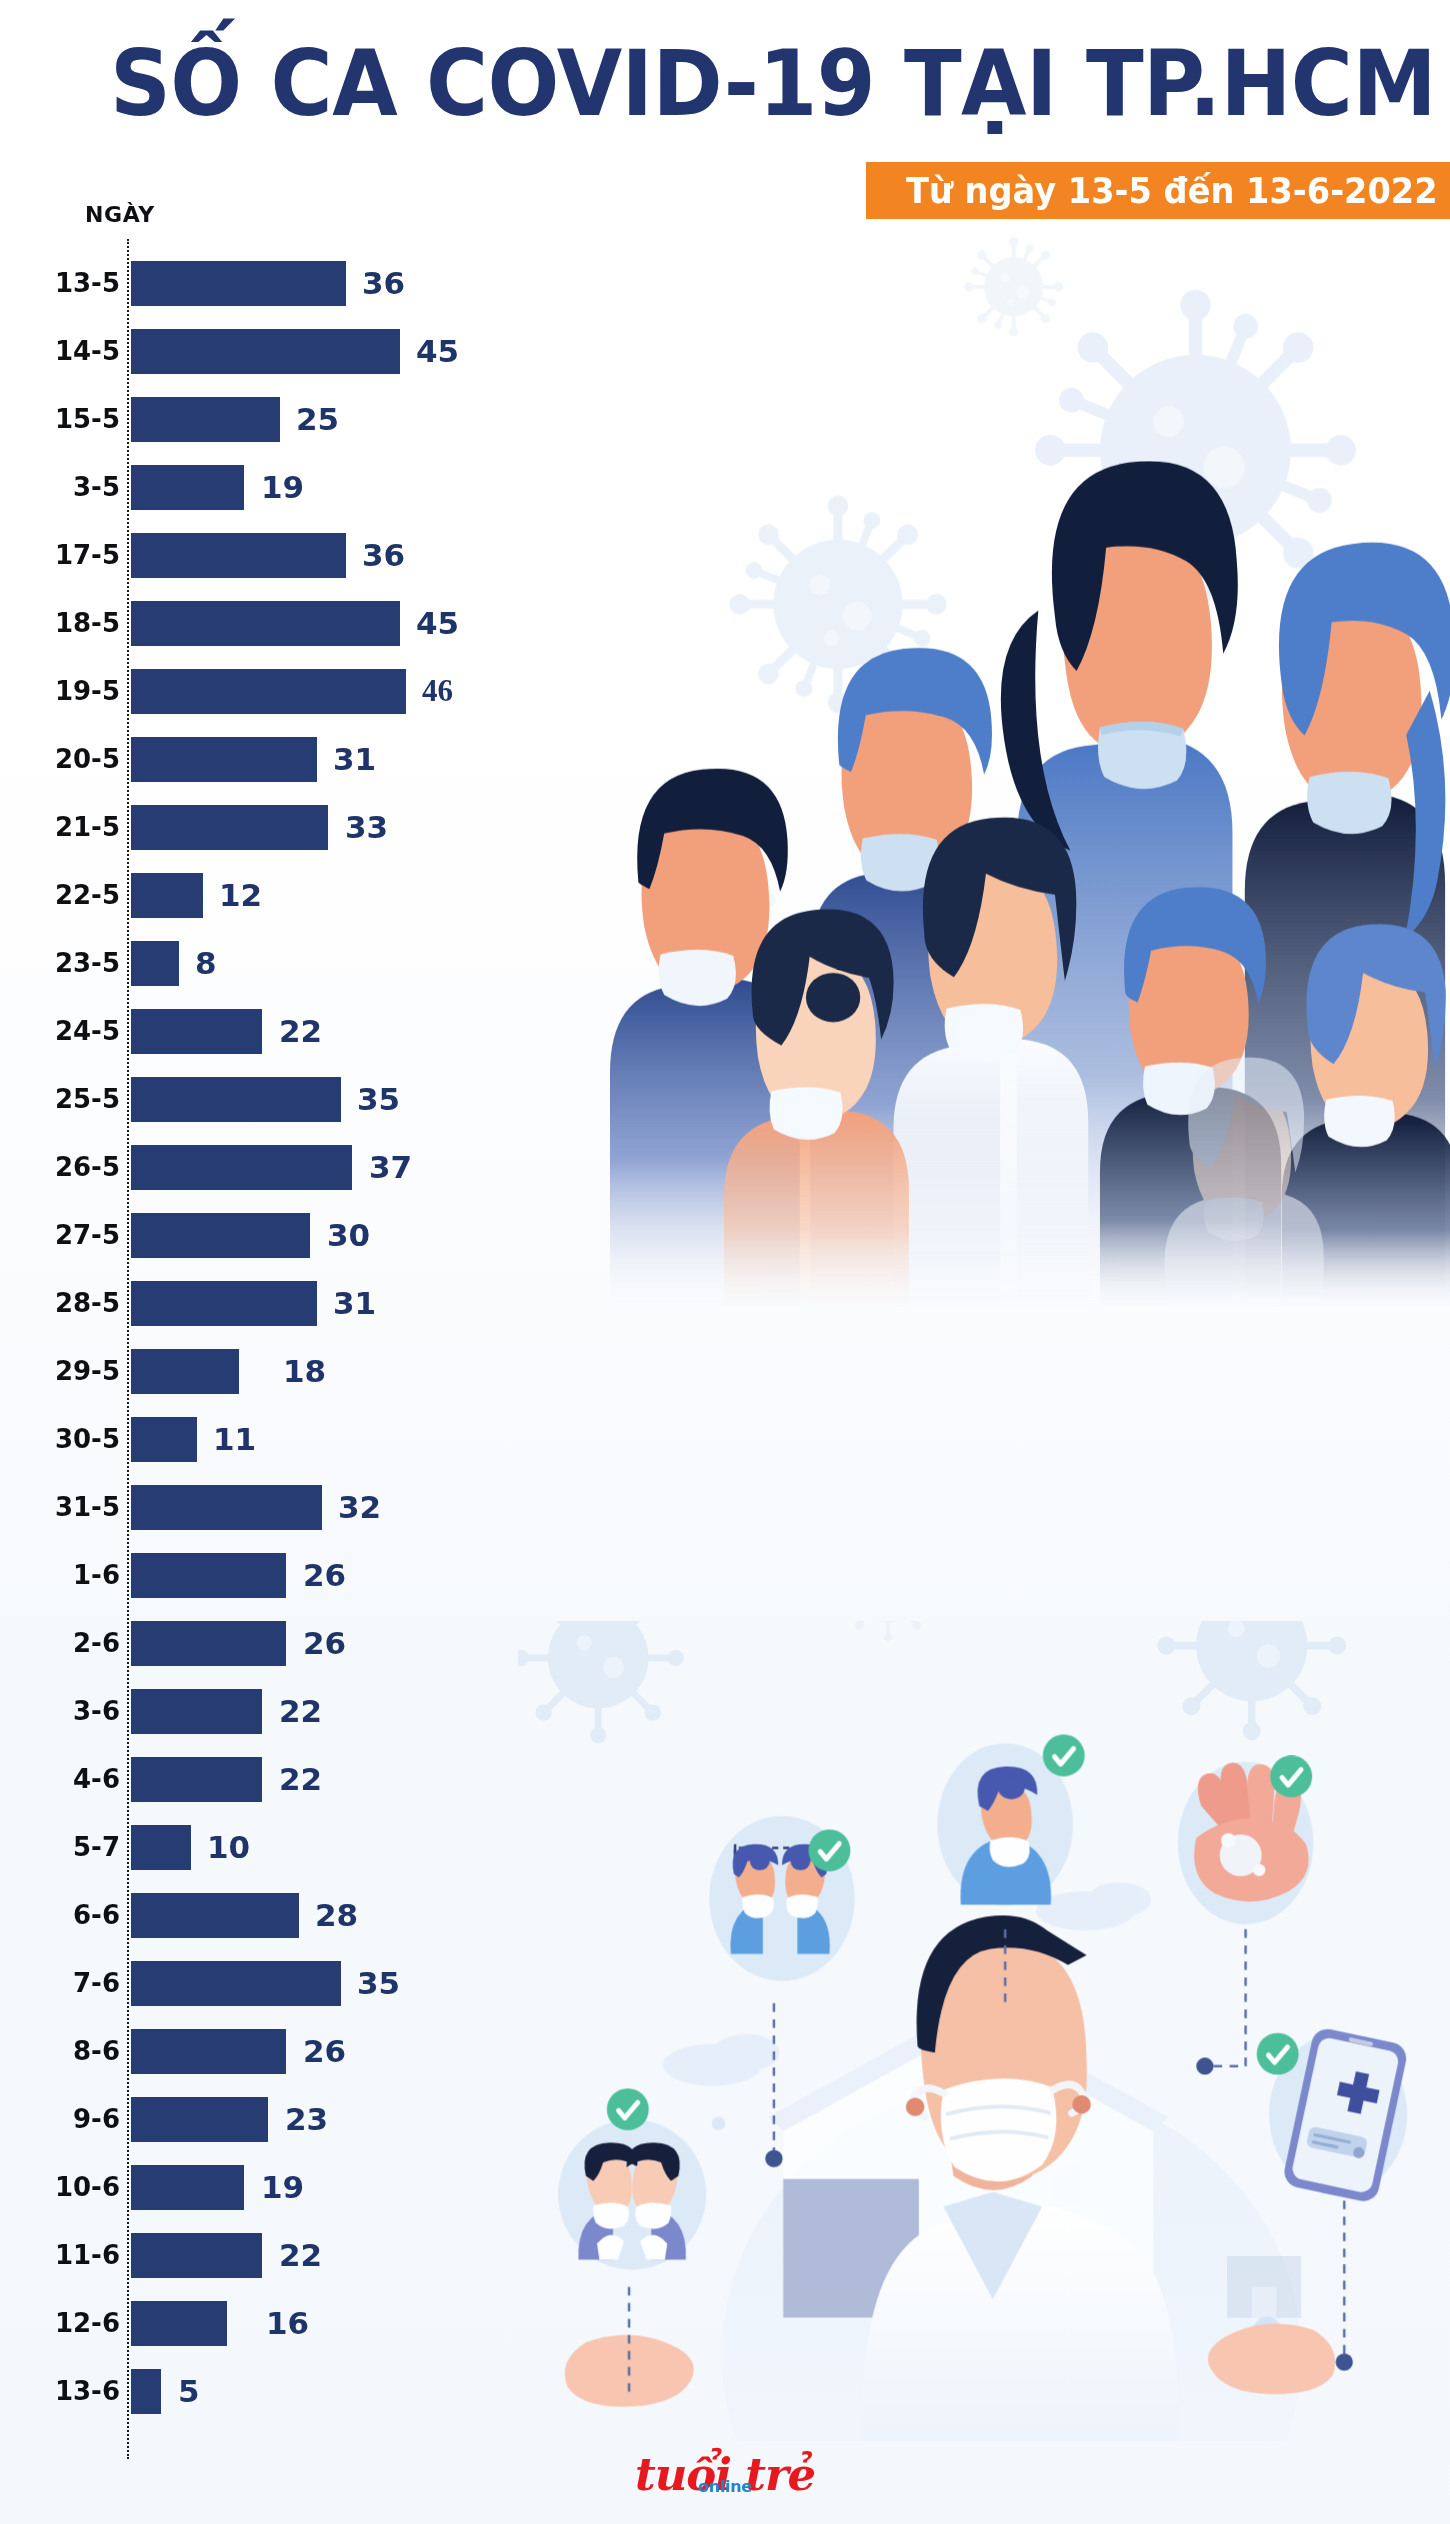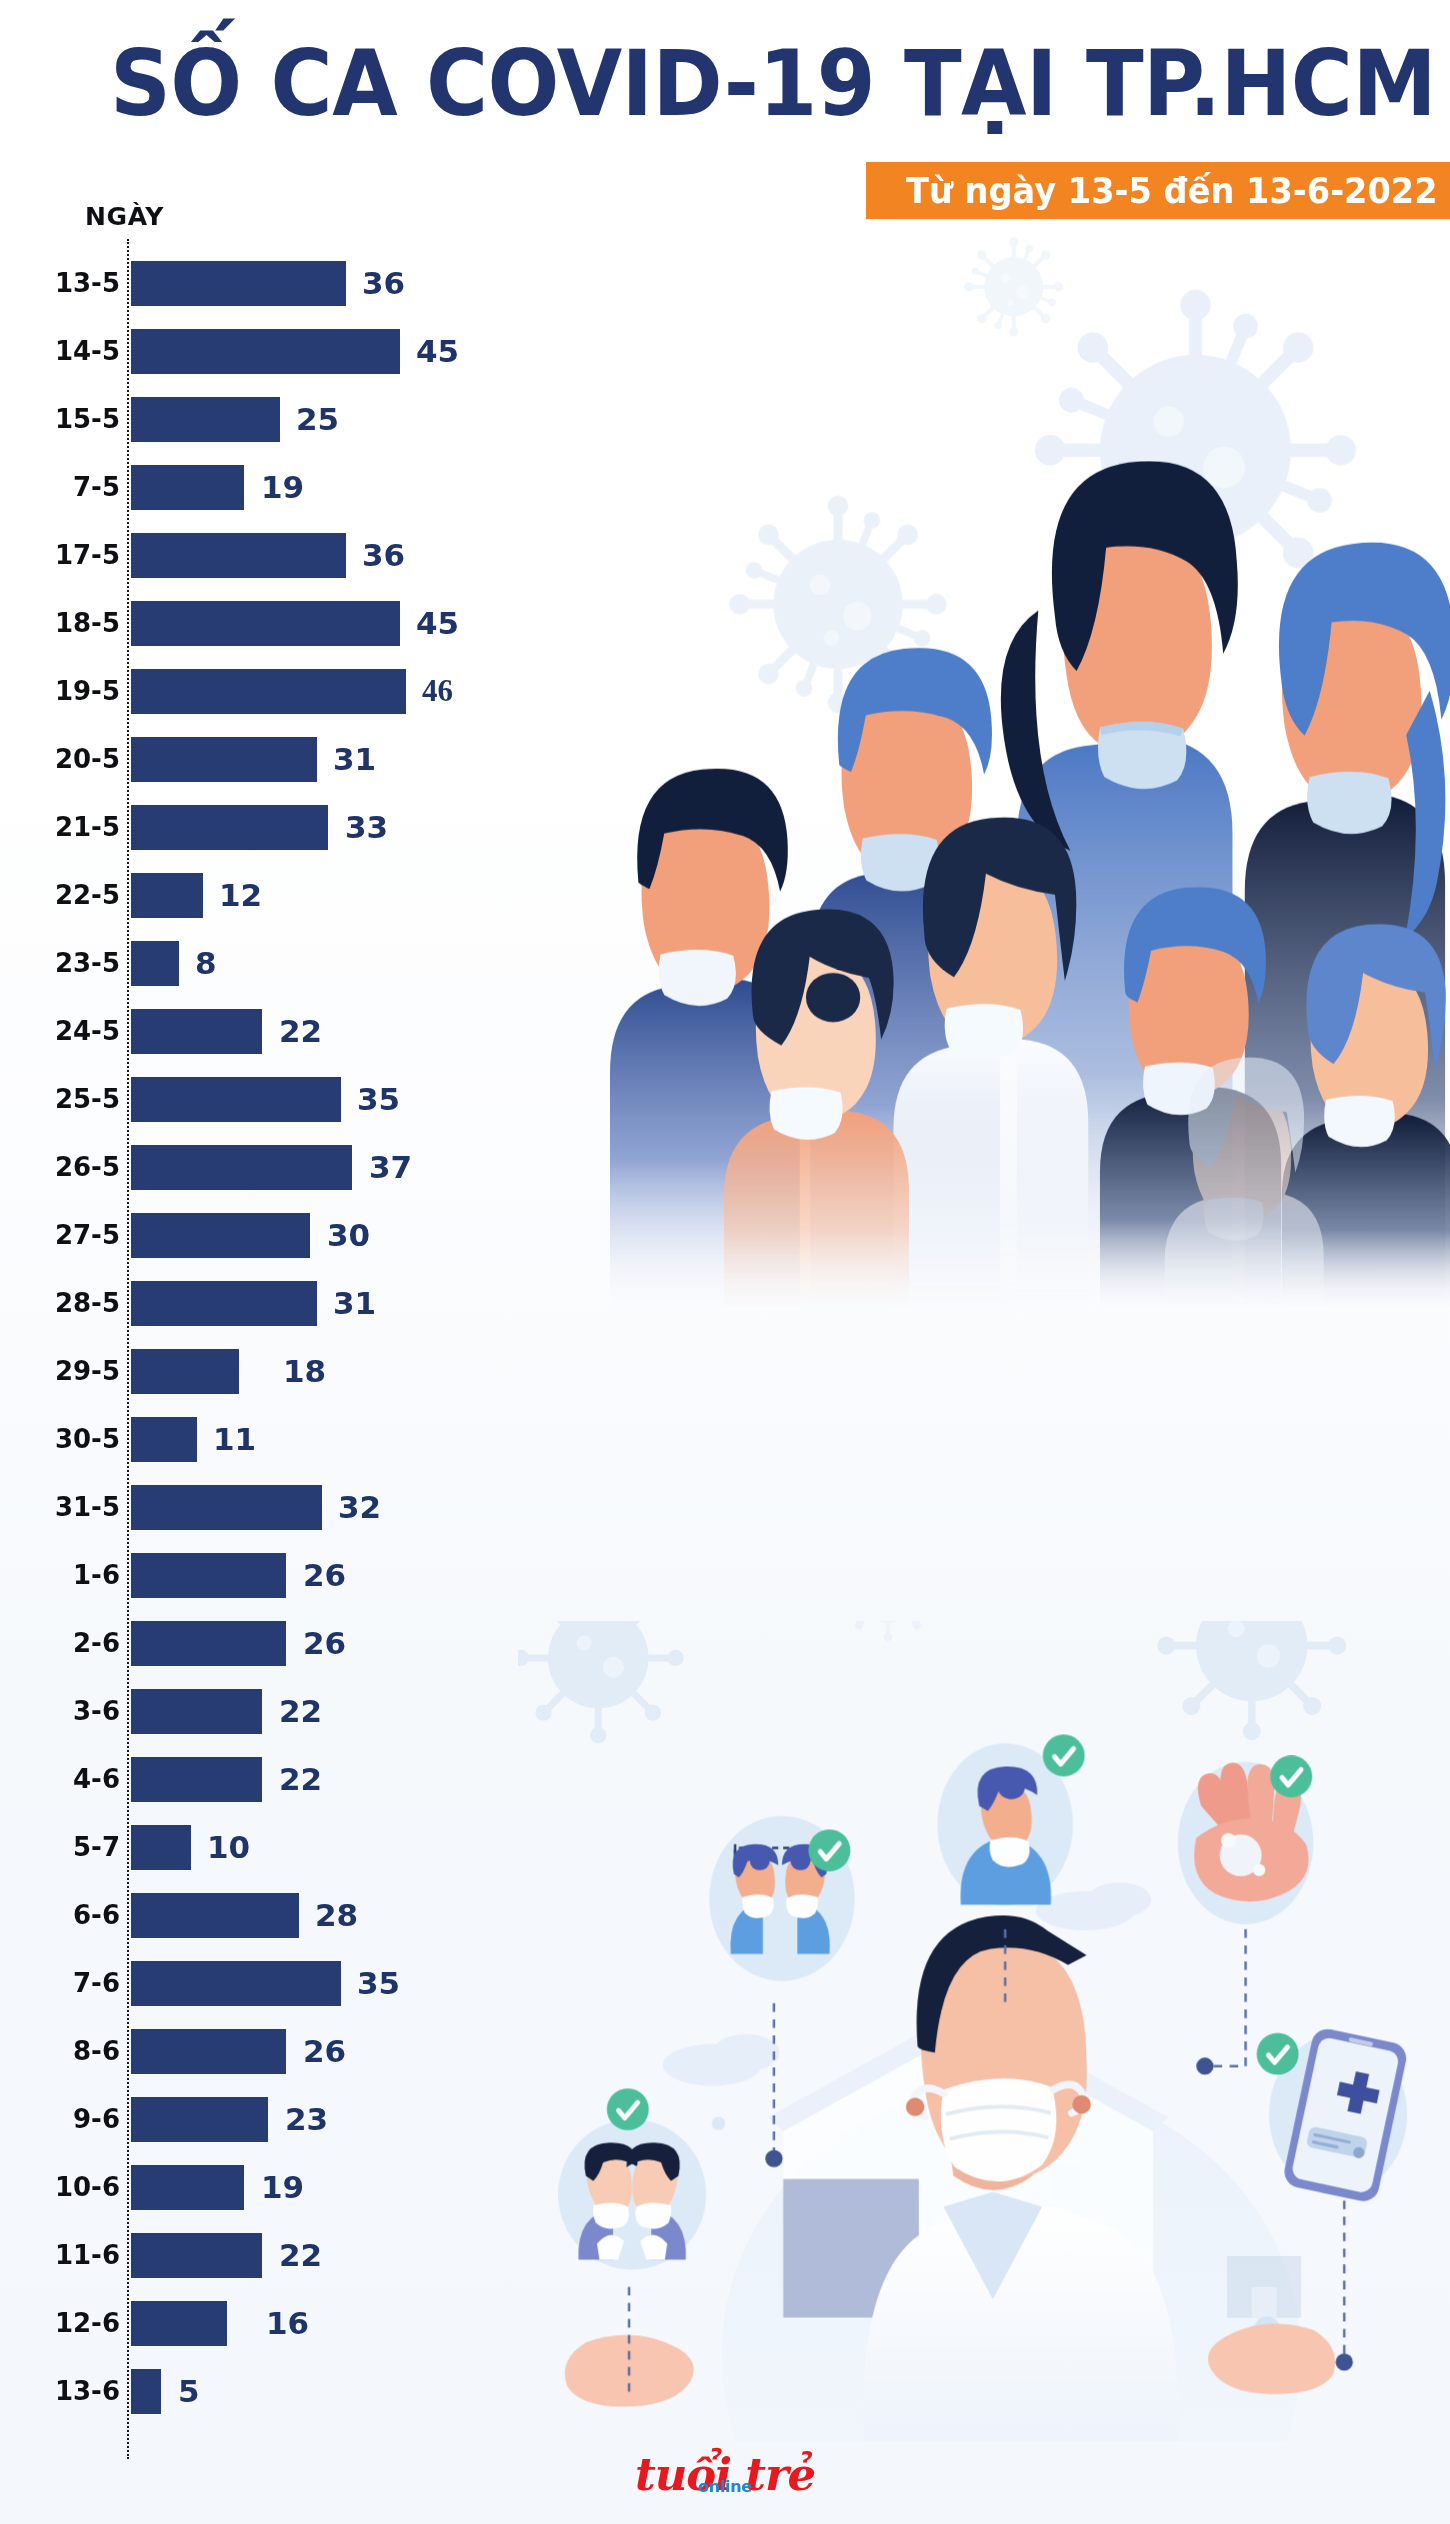--- a/index.html
+++ b/index.html
@@ -38,21 +38,21 @@
   #daterange-text{
     color:#ffffff;
     font-size:35px; font-weight:bold;
     font-family:"DejaVu Sans", sans-serif;
     letter-spacing:0px;
     white-space:nowrap;
     transform:scaleX(0.96);
   }
   #axis-caption{
     position:absolute; left:37px; top:202px;
-    font-size:25px; font-weight:bold; color:#0f1013;
+    font-size:22px; font-weight:bold; color:#0f1013;
     font-family:"DejaVu Sans", sans-serif;
     letter-spacing:0.6px;
   }
 
   
   #chart{ position:absolute; left:0; top:249px; width:740px; z-index:35; }
   .row{ position:relative; height:68px; }
   .row-label{
     position:absolute; left:0; top:0; width:120px; height:68px;
     display:flex; align-items:center; justify-content:flex-end;
@@ -487,21 +487,21 @@
           <div class="row-label">14-5</div>
           <div class="row-bar" style="width: 269px; background: rgb(39, 60, 114);"></div>
           <div class="row-value" style="left: 416px; color: rgb(31, 52, 104);">45</div>
         </div>
         <div class="row">
           <div class="row-label">15-5</div>
           <div class="row-bar" style="width: 149px; background: rgb(39, 60, 114);"></div>
           <div class="row-value" style="left: 296px; color: rgb(31, 52, 104);">25</div>
         </div>
         <div class="row">
-          <div class="row-label">7-5</div>
+          <div class="row-label">3-5</div>
           <div class="row-bar" style="width: 113px; background: rgb(39, 60, 114);"></div>
           <div class="row-value" style="left: 261px; color: rgb(31, 52, 104);">19</div>
         </div>
         <div class="row">
           <div class="row-label">17-5</div>
           <div class="row-bar" style="width: 215px; background: rgb(39, 60, 114);"></div>
           <div class="row-value" style="left: 362px; color: rgb(31, 52, 104);">36</div>
         </div>
         <div class="row">
           <div class="row-label">18-5</div>

